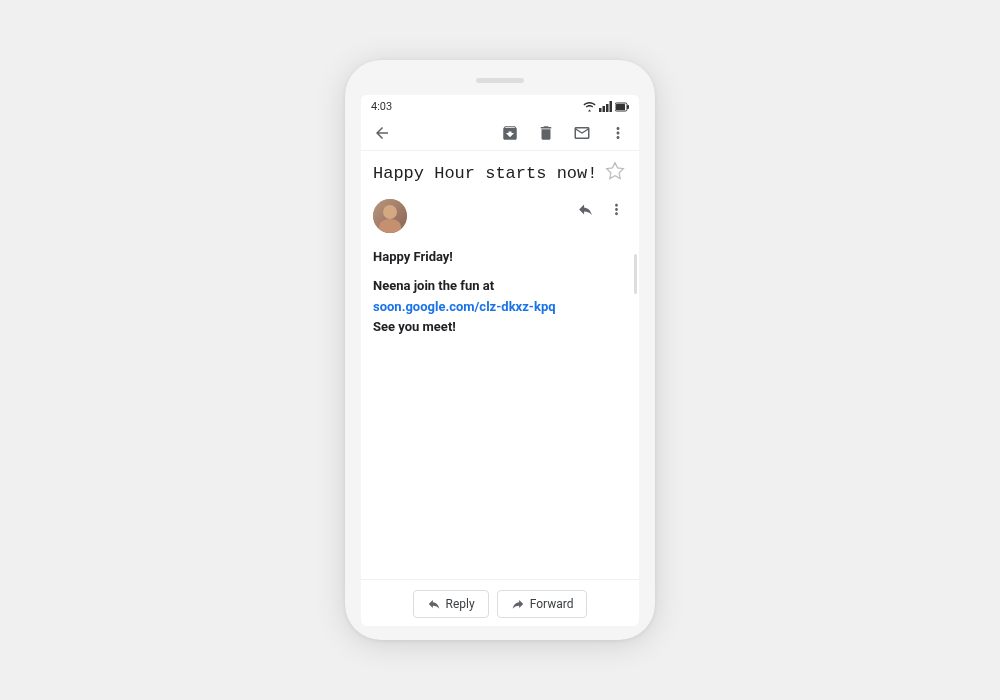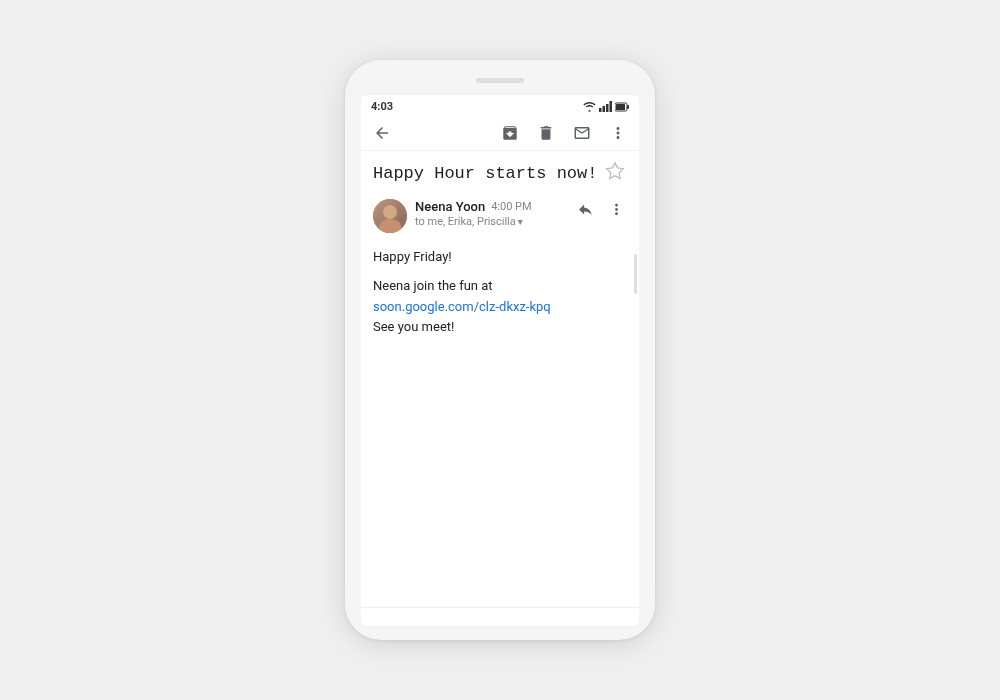--- a/index.html
+++ b/index.html
@@ -50,21 +50,21 @@
     .status-bar {
       display: flex;
       justify-content: space-between;
       align-items: center;
       padding: 5px 10px 3px 10px;
       background: #fff;
     }
 
     .status-time {
       font-size: 11px;
-      font-weight: 700;
+      font-weight: 400;
       color: #333;
     }
 
     .status-icons {
       display: flex;
       align-items: center;
       gap: 3px;
     }
 
     .status-icon {
@@ -240,20 +240,21 @@
       display: flex;
       align-items: center;
       gap: 10px;
       margin-left: auto;
     }
 
     .email-body {
       font-size: 13px;
       color: #202124;
       line-height: 1.6;
+      font-weight: bold;
     }
 
     .email-body p {
       margin-bottom: 8px;
     }
 
     .email-link {
       color: #1a73e8;
       text-decoration: none;
     }
@@ -376,30 +377,20 @@
         <button class="star-btn" title="Star">
           <svg width="20" height="20" viewBox="0 0 24 24" fill="none" stroke="#bbb" stroke-width="1.5">
             <path d="M12 2l3.09 6.26L22 9.27l-5 4.87 1.18 6.88L12 17.77l-6.18 3.25L7 14.14 2 9.27l6.91-1.01L12 2z"></path>
           </svg>
         </button>
       </div>
 
       <div class="sender-row">
         <div class="avatar">
           <div class="avatar-inner"></div>
-        </div>
-        <div class="sender-info">
-          <div class="sender-name-row">
-            <span class="sender-name">Neena Yoon</span>
-            <span class="sender-time">4:00 PM</span>
-          </div>
-          <div class="sender-to-row">
-            <span class="sender-to">to me, Erika, Priscilla</span>
-            <span class="chevron-down">▾</span>
-          </div>
         </div>
         <div class="sender-actions">
           <button class="icon-btn" title="Reply">
             <svg width="17" height="17" viewBox="0 0 24 24" fill="#5f6368">
               <path d="M10 9V5l-7 7 7 7v-4.1c5 0 8.5 1.6 11 5.1-1-5-4-10-11-11z"></path>
             </svg>
           </button>
           <button class="icon-btn" title="More">
             <svg width="17" height="17" viewBox="0 0 24 24" fill="#5f6368">
               <path d="M12 8c1.1 0 2-.9 2-2s-.9-2-2-2-2 .9-2 2 .9 2 2 2zm0 2c-1.1 0-2 .9-2 2s.9 2 2 2 2-.9 2-2-.9-2-2-2zm0 6c-1.1 0-2 .9-2 2s.9 2 2 2 2-.9 2-2-.9-2-2-2z"></path>
@@ -416,16 +407,28 @@
           <a class="email-link" href="#">soon.google.com/clz-dkxz-kpq</a>
           <br>
           <span>See you meet!</span>
         </p>
       </div>
     </div>
 
     <div class="scrollbar-nub"></div>
 
     <div class="action-bar">
+      <button class="action-btn">
+        <svg width="14" height="14" viewBox="0 0 24 24" fill="#5f6368">
+          <path d="M10 9V5l-7 7 7 7v-4.1c5 0 8.5 1.6 11 5.1-1-5-4-10-11-11z"></path>
+        </svg>
+        <span>Reply</span>
+      </button>
+      <button class="action-btn">
+        <svg width="14" height="14" viewBox="0 0 24 24" fill="#5f6368">
+          <path d="M14 9V5l7 7-7 7v-4.1c-5 0-8.5 1.6-11 5.1 1-5 4-10 11-11z"></path>
+        </svg>
+        <span>Forward</span>
+      </button>
     </div>
 
   </div>
 </div>
 
 </body></html>

